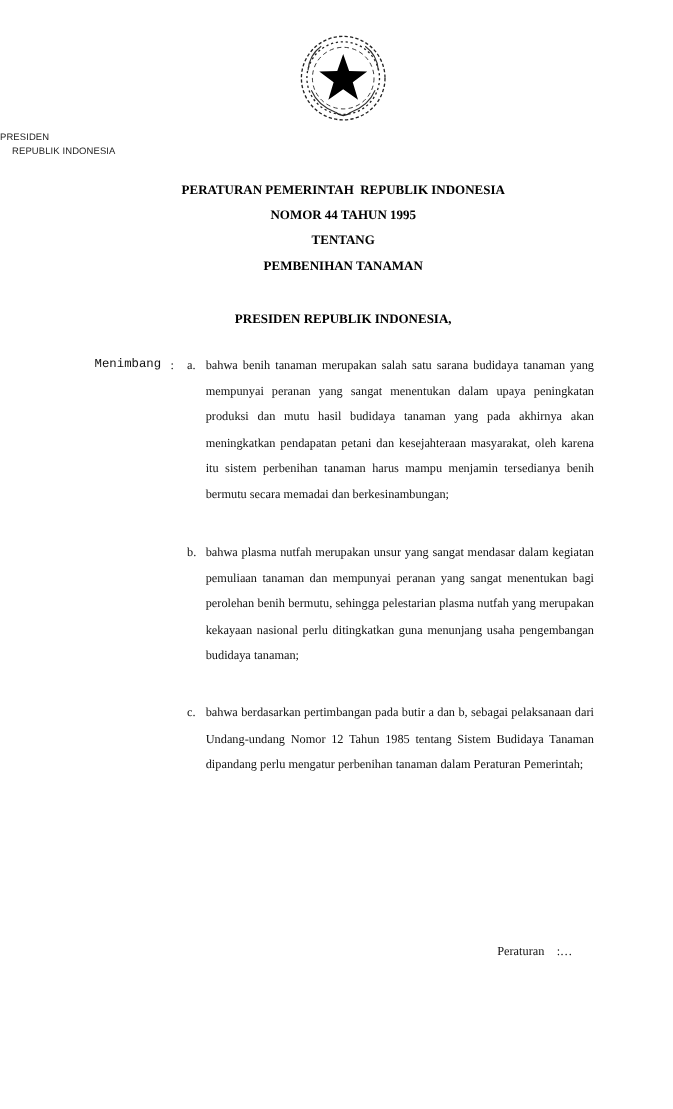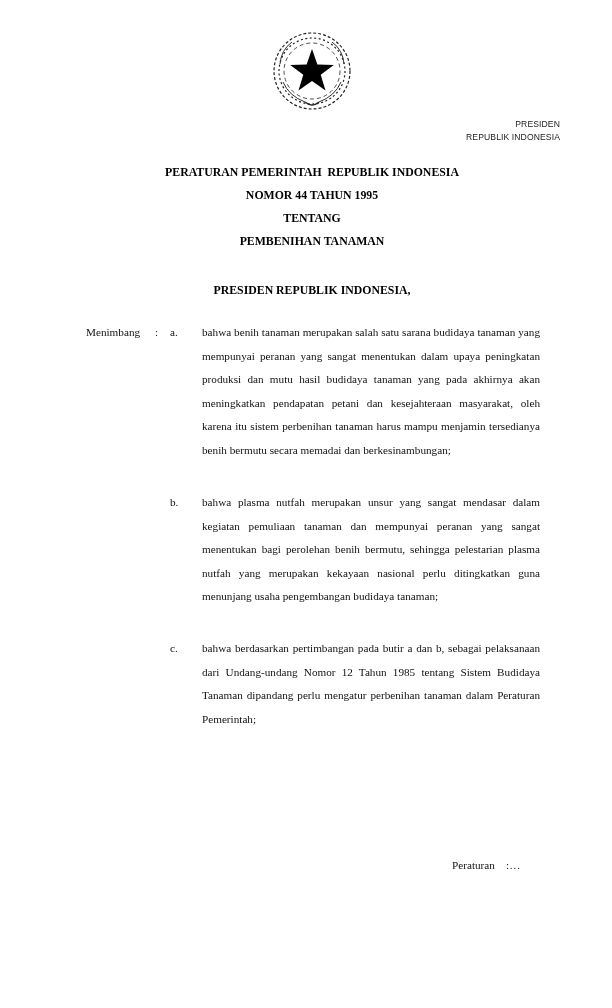--- a/index.html
+++ b/index.html
@@ -1,32 +1,32 @@
 <!DOCTYPE html>
 <html><head>
 <meta charset="utf-8">
 <style>
   html, body { margin: 0; padding: 0; background: #ffffff; }
   body { width: 612px; height: 1008px; position: relative; overflow: hidden;
          font-family: "Liberation Serif", "DejaVu Serif", serif; color: #111; }
   .emblem { position: absolute; left: 271px; top: 30px; width: 82px; height: 82px; }
-  .emblem-caption { position: absolute; left: 0; width: 560px; text-align: right;
+  .emblem-caption { position: absolute; left: 0; width: 560px; text-align: left;
          font-family: "Liberation Sans", "DejaVu Sans", sans-serif; font-size: 8.6px;
          color: #222; letter-spacing: 0.1px; }
   .cap1 { top: 119px; }
-  .cap2 { top: 132px; }
+  .cap2 { top: 132px; margin-left: 11px; }
   .title { position: absolute; left: 0; width: 624px; text-align: center;
            font-weight: bold; font-size: 11.8px; color: #000; }
   .t1 { top: 165px; } .t2 { top: 188px; } .t3 { top: 211px; } .t4 { top: 234px; }
   .t5 { top: 283px; }
-  .consider-label { position: absolute; left: 86px; top: 326px; font-size: 11.2px; }
+  .consider-label { position: absolute; left: 86px; top: 326px; font-size: 11.2px; font-family: Liberation Mono, monospace; }
   .consider-colon { position: absolute; left: 155px; top: 326px; font-size: 11.2px; }
   .item { position: absolute; left: 170px; width: 370px; font-size: 11.2px; line-height: 23.6px; }
   .item .marker { position: absolute; left: 0; top: 0; }
-  .item .body { margin-left: 32px; text-align: justify; text-align-last: left; }
+  .item .body { margin-left: 17px; text-align: justify; text-align-last: left; }
   .item-a { top: 321px; }
   .item-b { top: 491px; }
   .item-c { top: 637px; }
   .continue { position: absolute; top: 859px; left: 452px; font-size: 11.2px; white-space: pre; }
 </style>
 </head>
 <body>
 
 <div>
 

